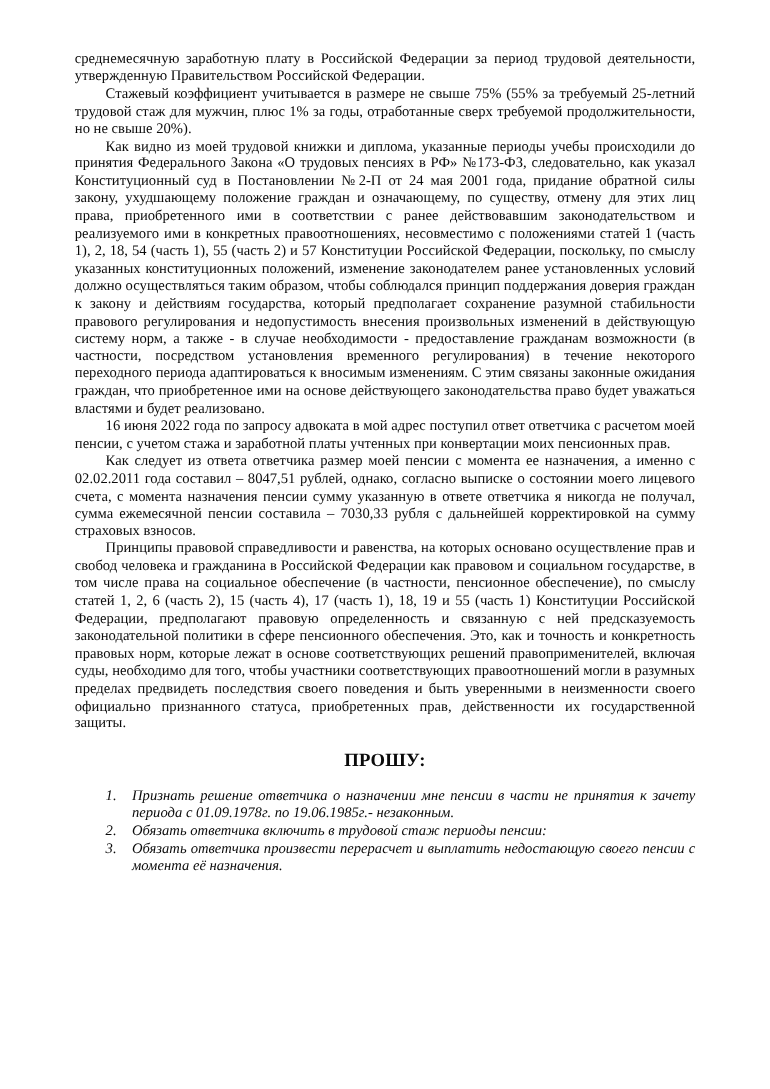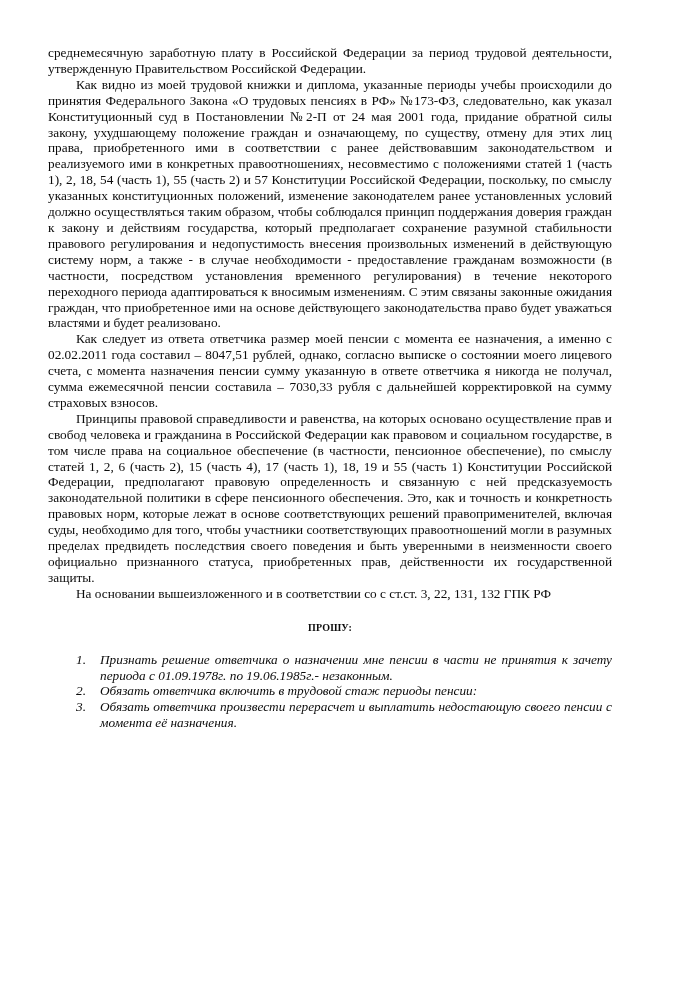--- a/index.html
+++ b/index.html
@@ -13,21 +13,21 @@
     height: 990px;
     font-family: "Liberation Serif", "DejaVu Serif", serif;
     color: #0b0b0b;
     -webkit-font-smoothing: antialiased;
   }
   .page {
     position: relative;
     width: 700px;
     height: 990px;
     box-sizing: border-box;
-    padding: 45px 68px 0 48px;
+    padding: 45px 68px 0 68px;
     background: #ffffff;
   }
   .doc-body {
     width: 564px;
     font-size: 13.3px;
     line-height: 15.9px;
     text-align: justify;
     text-justify: inter-word;
     hyphens: none;
   }
@@ -40,21 +40,21 @@
     text-indent: 0;
   }
   p.para:last-child {
     text-align: justify;
   }
   .heading-proshu {
     margin: 0;
     padding: 18px 0 16px 0;
     text-align: center;
     font-weight: bold;
-    font-size: 10px;
+    font-size: 17px;
     line-height: 15.9px;
     letter-spacing: 0.2px;
   }
   ol.claims {
     margin: 0;
     padding: 0;
     list-style: none;
     counter-reset: claimnum;
   }
   ol.claims > li {
@@ -91,30 +91,31 @@
   }
 </style>
 </head>
 <body>
 
 <div class="page">
   <div class="doc-body">
 
     <p class="para no-indent">среднемесячную заработную плату в Российской Федерации за период трудовой деятельности, утвержденную Правительством Российской Федерации.</p>
 
+    <p class="para">Стажевый коэффициент учитывается в размере не свыше 75% (55% за требуемый 25-летний трудовой стаж для мужчин, плюс 1% за годы, отработанные сверх требуемой продолжительности, но не свыше 20%).</p>
 
     <p class="para">Как видно из моей трудовой книжки и диплома, указанные периоды учебы происходили до принятия Федерального Закона «О трудовых пенсиях в РФ» №173-ФЗ, следовательно, как указал Конституционный суд в Постановлении №2-П от 24 мая 2001 года, придание обратной силы закону, ухудшающему положение граждан и означающему, по существу, отмену для этих лиц права, приобретенного ими в соответствии с ранее действовавшим законодательством и реализуемого ими в конкретных правоотношениях, несовместимо с положениями статей 1 (часть 1), 2, 18, 54 (часть 1), 55 (часть 2) и 57 Конституции Российской Федерации, поскольку, по смыслу указанных конституционных положений, изменение законодателем ранее установленных условий должно осуществляться таким образом, чтобы соблюдался принцип поддержания доверия граждан к закону и действиям государства, который предполагает сохранение разумной стабильности правового регулирования и недопустимость внесения произвольных изменений в действующую систему норм, а также - в случае необходимости - предоставление гражданам возможности (в частности, посредством установления временного регулирования) в течение некоторого переходного периода адаптироваться к вносимым изменениям. С этим связаны законные ожидания граждан, что приобретенное ими на основе действующего законодательства право будет уважаться властями и будет реализовано.</p>
 
+    <p class="para">16 июня 2022 года по запросу адвоката в мой адрес поступил ответ ответчика с расчетом моей пенсии, с учетом стажа и заработной платы учтенных при конвертации моих пенсионных прав.</p>
 
     <p class="para">Как следует из ответа ответчика размер моей пенсии с момента ее назначения, а именно с 02.02.2011 года составил – 8047,51 рублей, однако, согласно выписке о состоянии моего лицевого счета, с момента назначения пенсии сумму указанную в ответе ответчика я никогда не получал, сумма ежемесячной пенсии составила – 7030,33 рубля с дальнейшей корректировкой на сумму страховых взносов.</p>
 
 
     <p class="para">Принципы правовой справедливости и равенства, на которых основано осуществление прав и свобод человека и гражданина в Российской Федерации как правовом и социальном государстве, в том числе права на социальное обеспечение (в частности, пенсионное обеспечение), по смыслу статей 1, 2, 6 (часть 2), 15 (часть 4), 17 (часть 1), 18, 19 и 55 (часть 1) Конституции Российской Федерации, предполагают правовую определенность и связанную с ней предсказуемость законодательной политики в сфере пенсионного обеспечения. Это, как и точность и конкретность правовых норм, которые лежат в основе соответствующих решений правоприменителей, включая суды, необходимо для того, чтобы участники соответствующих правоотношений могли в разумных пределах предвидеть последствия своего поведения и быть уверенными в неизменности своего официально признанного статуса, приобретенных прав, действенности их государственной защиты.</p>
 
-    <p class="para lastline">На основании вышеизложенного и в соответствии со с ст.ст. 3, 22, 131, 132 ГПК РФ</p>
 
     <div class="heading-proshu">ПРОШУ:</div>
 
     <ol class="claims">
       <li class="numbered">Признать решение ответчика о назначении мне пенсии в части не принятия к зачету периода с 01.09.1978г. по 19.06.1985г.- незаконным.</li>
       <li class="numbered">Обязать ответчика  включить в трудовой стаж периоды пенсии:</li>
       <li class="numbered">Обязать ответчика произвести перерасчет и выплатить недостающую своего пенсии с момента её назначения.</li>
     </ol>
 
   </div>

